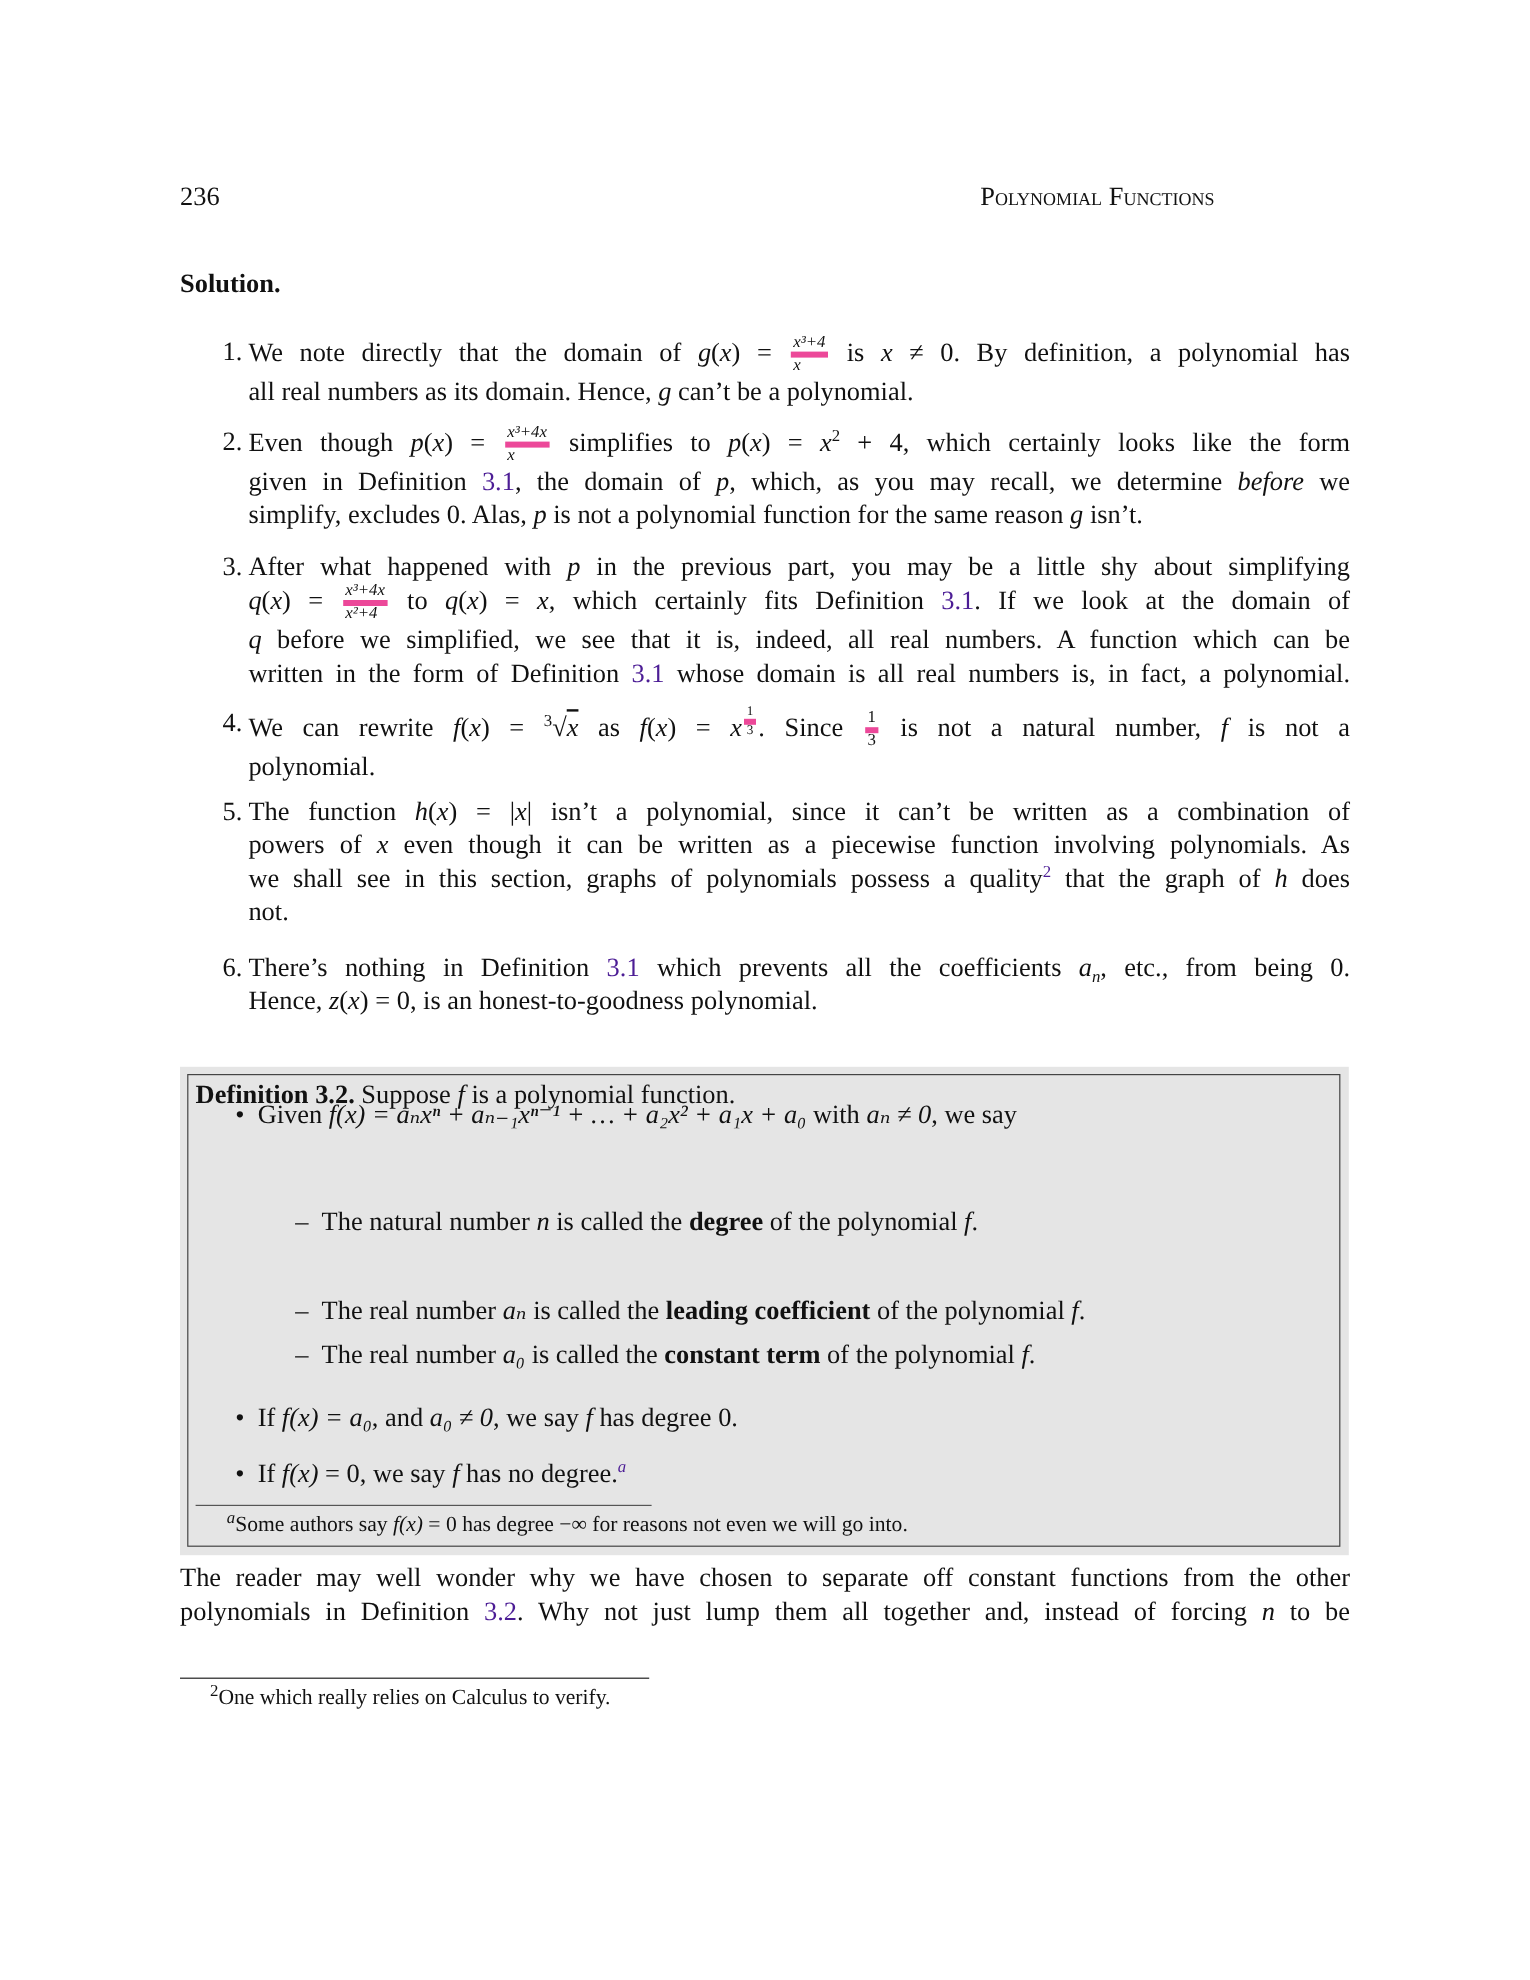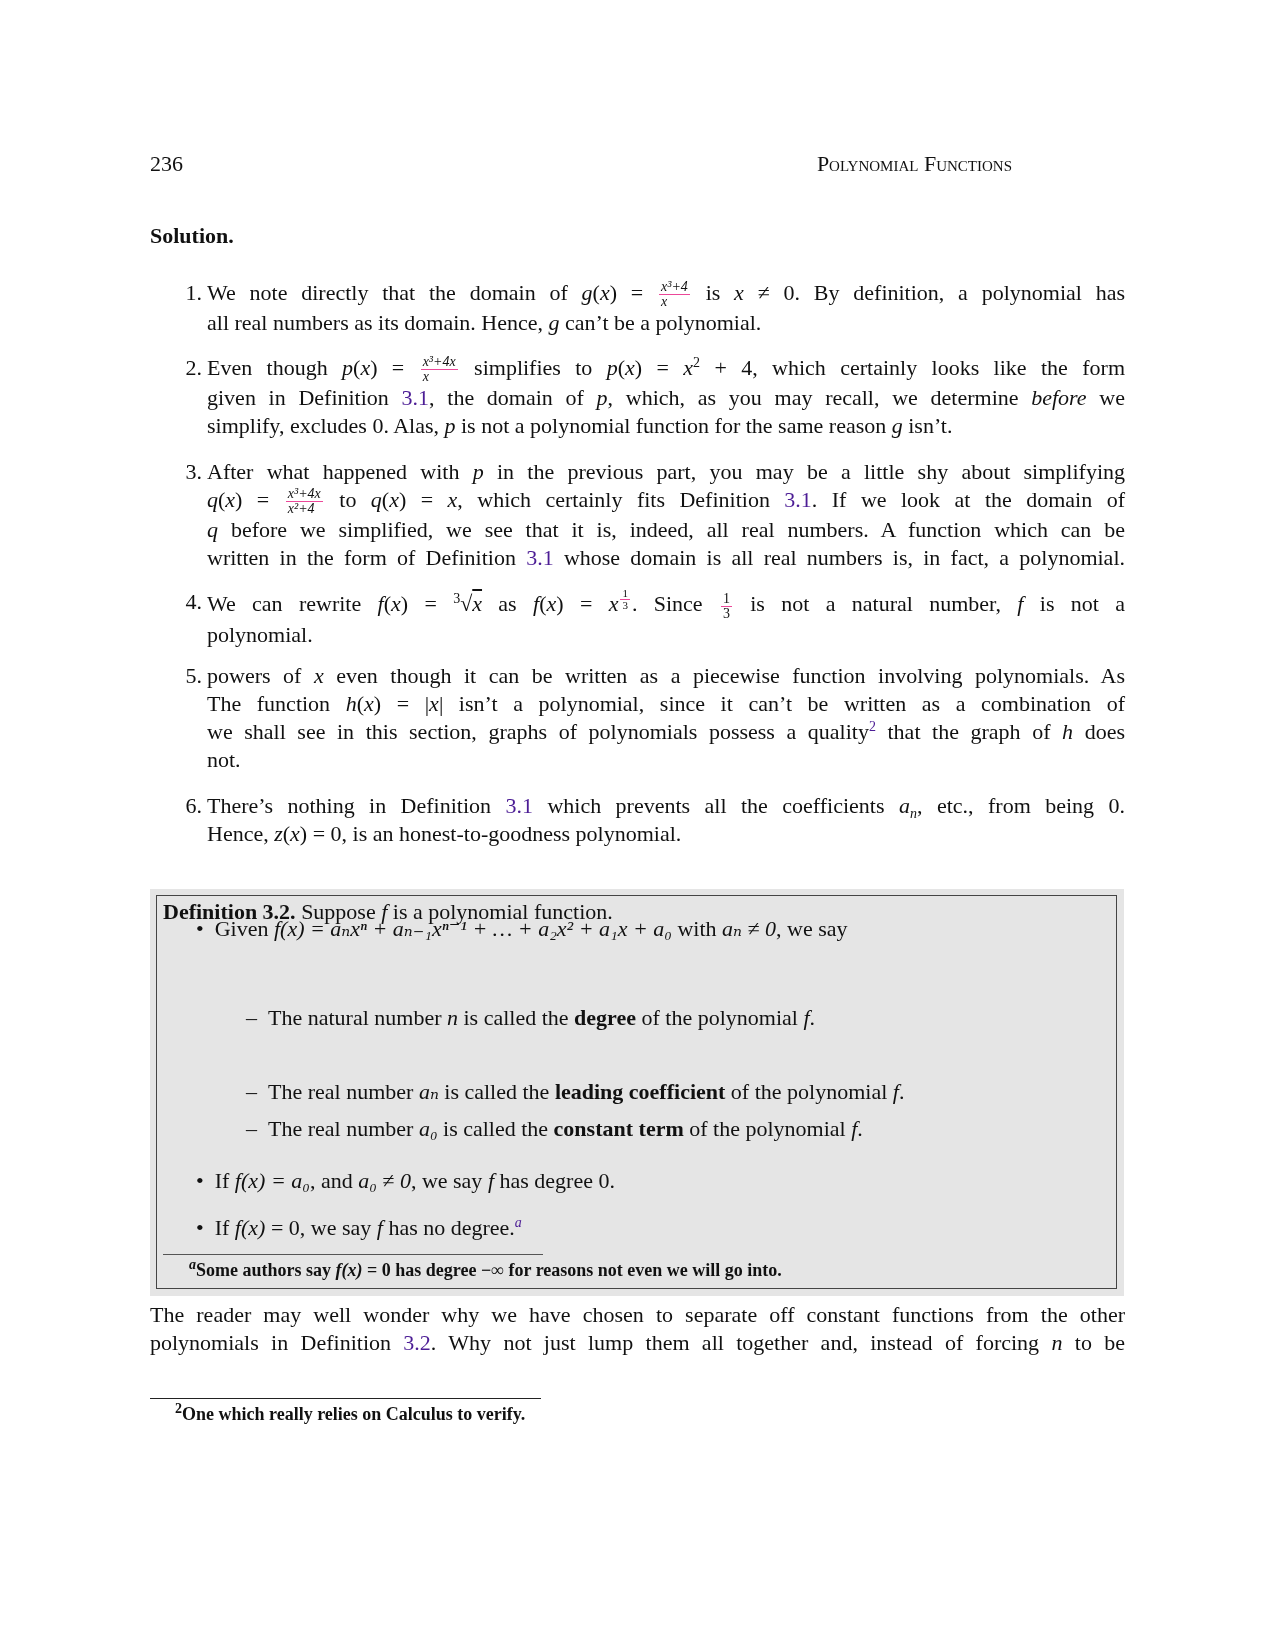--- a/index.html
+++ b/index.html
@@ -11,27 +11,27 @@
   .page { position: absolute; left: 0; top: 0; width: 1162px; height: 1650px; }
   .abs { position: absolute; }
   .txt { font-family: "Liberation Serif", "DejaVu Serif", serif; font-size: 22px; line-height: 28px; white-space: nowrap; }
   .m { font-style: italic; }
   .b { font-weight: bold; }
   .link { color: #4c1d95; }
   .sc { font-variant: small-caps; }
   .justify { text-align: justify; text-align-last: justify; white-space: normal; }
   sup, sub { font-size: 14px; line-height: 0; }
   .frac { display: inline-block; vertical-align: middle; text-align: center; font-size: 14px; line-height: 14px; margin: 0 2px; }
-  .frac .num { display: block; border-bottom: 1px solid #ec4899; padding: 0 2px; }
+  .frac .num { display: block; border-bottom: 5px solid #ec4899; padding: 0 2px; }
   .frac .den { display: block; padding: 0 2px; }
   .numlabel { position: absolute; width: 26px; text-align: right; }
   .defbox-outer { position: absolute; left: 150px; top: 889px; width: 974px; height: 407px; background: #e5e5e5; }
   .defbox-inner { position: absolute; left: 156px; top: 895px; width: 961px; height: 394px; border: 1px solid #444; box-sizing: border-box; }
   .rule { position: absolute; height: 1px; background: #222; }
-  .small { font-size: 18px; line-height: 22px; font-weight: bold; }
+  .small { font-size: 18px; line-height: 22px; }
 </style>
 </head>
 <body>
 
 <div class="page">
 
   <div class="abs txt" style="left:150px; top:150px;">236</div>
   <div class="abs txt sc" style="right:150px; top:150px;">Polynomial Functions</div>
 
   <div class="abs txt b" style="left:150px; top:222px;">Solution.</div>
@@ -58,22 +58,22 @@
   </div>
 
   <div class="abs txt numlabel" style="left:176px; top:588px;">4.</div>
   <div class="abs txt" style="left:207px; top:588px; width:918px;">
     <div class="justify"><span>We can rewrite </span><span class="m">f</span><span>(</span><span class="m">x</span><span>) = </span><span><sup>3</sup>√<span class="m" style="text-decoration:overline;">x</span></span><span> as </span><span class="m">f</span><span>(</span><span class="m">x</span><span>) = </span><span class="m">x</span><sup><span class="frac" style="font-size:11px;line-height:11px;"><span class="num">1</span><span class="den">3</span></span></sup><span>. Since </span><span class="frac"><span class="num">1</span><span class="den">3</span></span><span> is not a natural number, </span><span class="m">f</span><span> is not a</span></div>
     <div><span>polynomial.</span></div>
   </div>
 
   <div class="abs txt numlabel" style="left:176px; top:662px;">5.</div>
   <div class="abs txt" style="left:207px; top:662px; width:918px;">
+    <div class="justify"><span>The function </span><span class="m">h</span><span>(</span><span class="m">x</span><span>) = |</span><span class="m">x</span><span>| isn’t a polynomial, since it can’t be written as a combination of</span></div>
     <div class="justify"><span>powers of </span><span class="m">x</span><span> even though it can be written as a piecewise function involving polynomials. As</span></div>
-    <div class="justify"><span>The function </span><span class="m">h</span><span>(</span><span class="m">x</span><span>) = |</span><span class="m">x</span><span>| isn’t a polynomial, since it can’t be written as a combination of</span></div>
     <div class="justify"><span>we shall see in this section, graphs of polynomials possess a quality</span><sup class="link">2</sup><span> that the graph of </span><span class="m">h</span><span> does</span></div>
     <div><span>not.</span></div>
   </div>
 
   <div class="abs txt numlabel" style="left:176px; top:792px;">6.</div>
   <div class="abs txt" style="left:207px; top:792px; width:918px;">
     <div class="justify"><span>There’s nothing in Definition </span><span class="link">3.1</span><span> which prevents all the coefficients </span><span class="m">a</span><sub class="m">n</sub><span>, etc., from being 0.</span></div>
     <div><span>Hence, </span><span class="m">z</span><span>(</span><span class="m">x</span><span>) = 0, is an honest-to-goodness polynomial.</span></div>
   </div>
 

